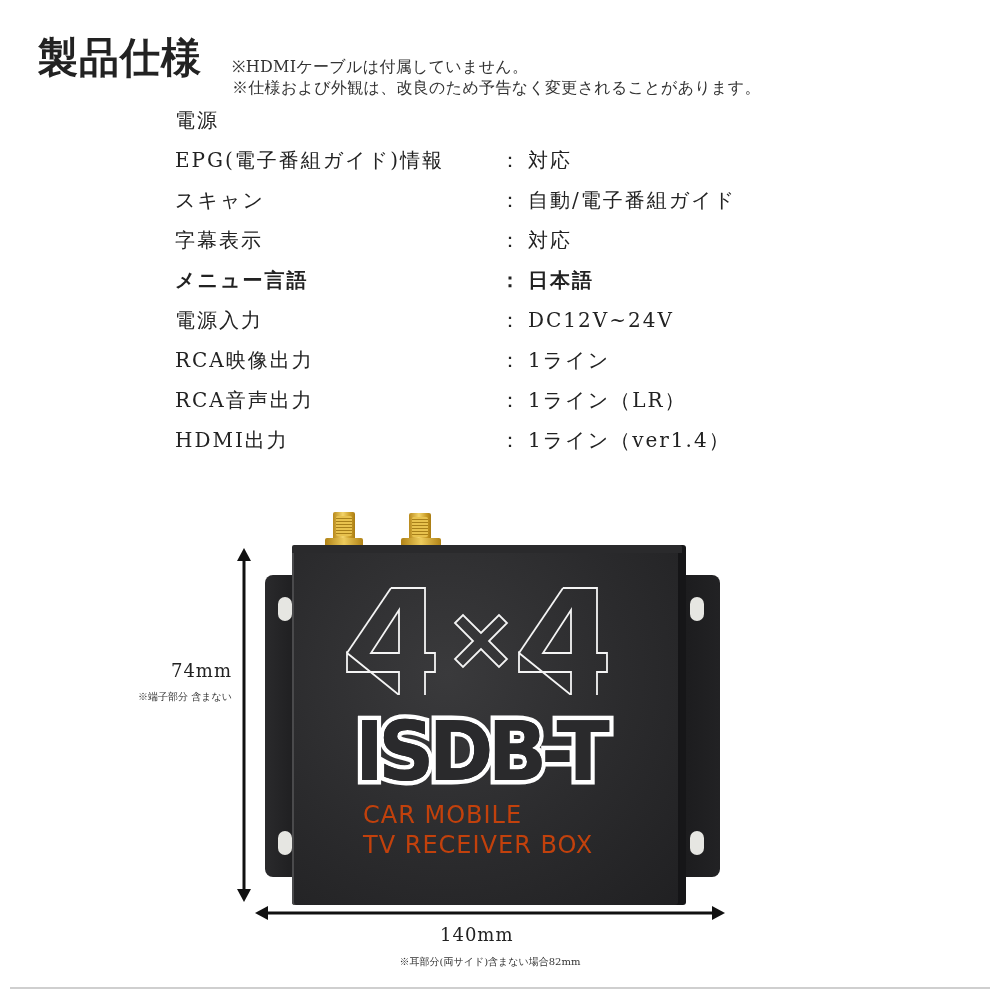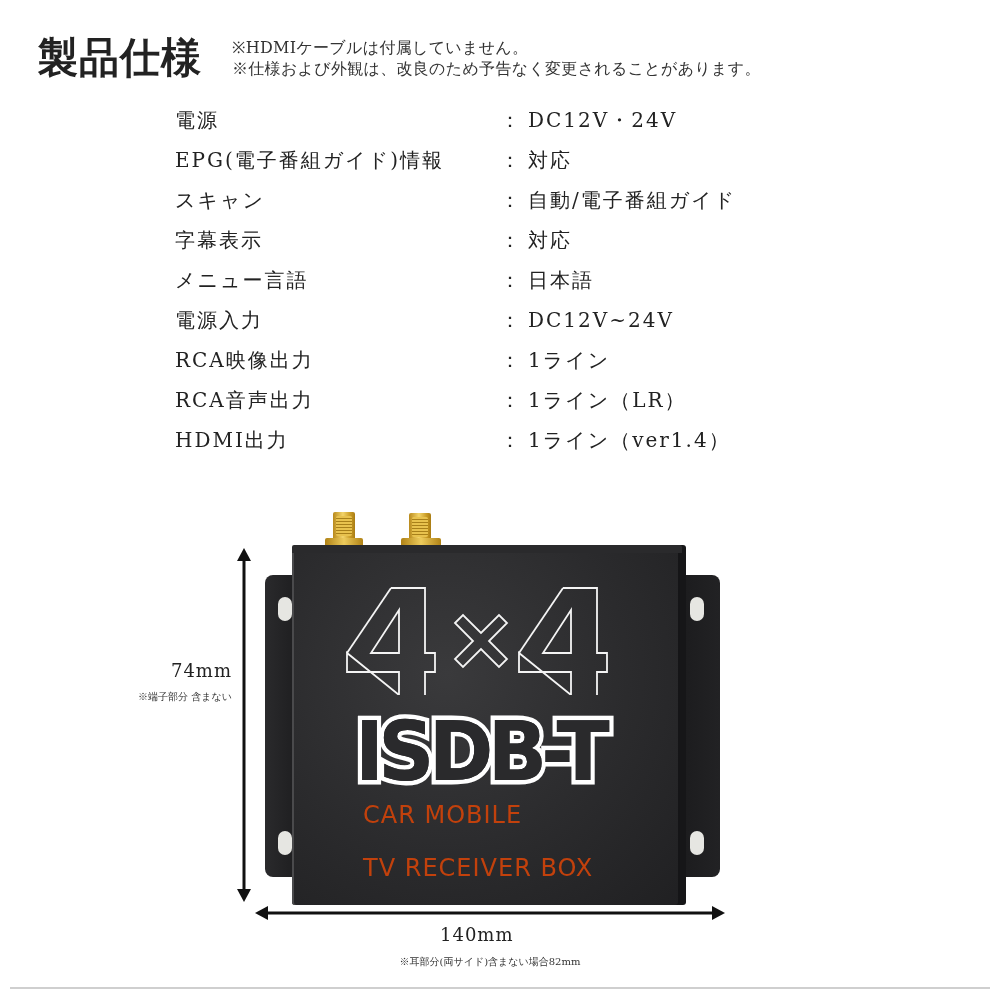--- a/index.html
+++ b/index.html
@@ -1,21 +1,21 @@
 <!DOCTYPE html>
 <html><head>
 <meta charset="utf-8">
 <style>
   html, body { margin:0; padding:0; background:#ffffff; }
   body { width:1000px; height:1000px; position:relative; overflow:hidden;
          font-family:"DejaVu Serif","Liberation Serif",serif; color:#222; }
   .abs { position:absolute; }
   .title { left:38px; top:30px; font-size:40px; font-weight:bold; letter-spacing:1px; color:#222;
            font-family:"DejaVu Serif",serif; transform:scaleY(1.05); }
-  .note { left:232px; font-size:16px; color:#333; white-space:nowrap; letter-spacing:0.3px; }
+  .note { left:232px; font-size:16px; color:#333; white-space:nowrap; letter-spacing:0.3px;margin-top:19px; }
   .spec-row { position:absolute; left:175px; width:700px; height:36px; font-size:20px; color:#222;
               letter-spacing:2px; white-space:nowrap; }
   .spec-label { position:absolute; left:0; top:0; }
   .spec-value { position:absolute; left:325px; top:0; }
   .colon { margin-right:6px; }
 
   
   .flange { background:#1d1d1f; border-radius:8px; }
   .flange-l { left:265px; top:575px; width:40px; height:302px; background:linear-gradient(90deg,#2a2a2c,#1b1b1d); }
   .flange-r { left:670px; top:575px; width:50px; height:302px; background:linear-gradient(90deg,#1a1a1c,#222224); }
@@ -31,50 +31,49 @@
 
   .big4x4 { left:345px; top:580px; width:300px; height:115px; }
   .isdb { left:355px; top:712px; font-family:"DejaVu Sans",sans-serif; font-weight:bold; font-size:82px;
           line-height:80px; color:#2a2a2c; letter-spacing:-6px;
           -webkit-text-stroke:9px #ffffff; paint-order:stroke fill; transform:scaleX(0.95); transform-origin:left; }
   .isdb-fill { left:355px; top:712px; font-family:"DejaVu Sans",sans-serif; font-weight:bold; font-size:82px;
           line-height:80px; color:#2a2a2c; letter-spacing:-6px; transform:scaleX(0.95); transform-origin:left; }
   .car1, .car2 { left:363px; font-family:"DejaVu Sans",sans-serif; font-size:24px; color:#c2410c;
                  letter-spacing:1px; white-space:nowrap; font-weight:normal; }
   .car1 { top:801px; }
-  .car2 { top:831px;margin-top:23px; }
+  .car2 { top:831px; }
   .dim-label { font-size:18px; color:#222; letter-spacing:1px; white-space:nowrap; }
   .dim-note { font-size:10px; color:#333; white-space:nowrap; }
   .rule { left:10px; top:987px; width:980px; height:2px; background:#cfcfcf; }
 </style>
 </head>
 <body>
 
 <div class="abs title">製品仕様</div>
 <div class="abs note" style="top:36px;">※HDMIケーブルは付属していません。</div>
 <div class="abs note" style="top:59px;text-align:center;">※仕様および外観は、改良のため予告なく変更されることがあります。</div>
 
 <div>
   <div class="spec-row" style="top:107px;">
     <span class="spec-label">電源</span>
-    <span class="spec-value"><span class="colon">：</span><span>DC12V・24V</span></span>
   </div>
   <div class="spec-row" style="top:147px;">
     <span class="spec-label">EPG(電子番組ガイド)情報</span>
     <span class="spec-value"><span class="colon">：</span><span>対応</span></span>
   </div>
   <div class="spec-row" style="top:187px;">
     <span class="spec-label">スキャン</span>
     <span class="spec-value"><span class="colon">：</span><span>自動/電子番組ガイド</span></span>
   </div>
   <div class="spec-row" style="top:227px;">
     <span class="spec-label">字幕表示</span>
     <span class="spec-value"><span class="colon">：</span><span>対応</span></span>
   </div>
-  <div class="spec-row" style="top:267px;">
+  <div class="spec-row" style="top:267px;font-weight:bold;">
     <span class="spec-label">メニュー言語</span>
     <span class="spec-value"><span class="colon">：</span><span>日本語</span></span>
   </div>
   <div class="spec-row" style="top:307px;">
     <span class="spec-label">電源入力</span>
     <span class="spec-value"><span class="colon">：</span><span>DC12V~24V</span></span>
   </div>
   <div class="spec-row" style="top:347px;text-align:center;">
     <span class="spec-label">RCA映像出力</span>
     <span class="spec-value"><span class="colon">：</span><span>1ライン</span></span>

